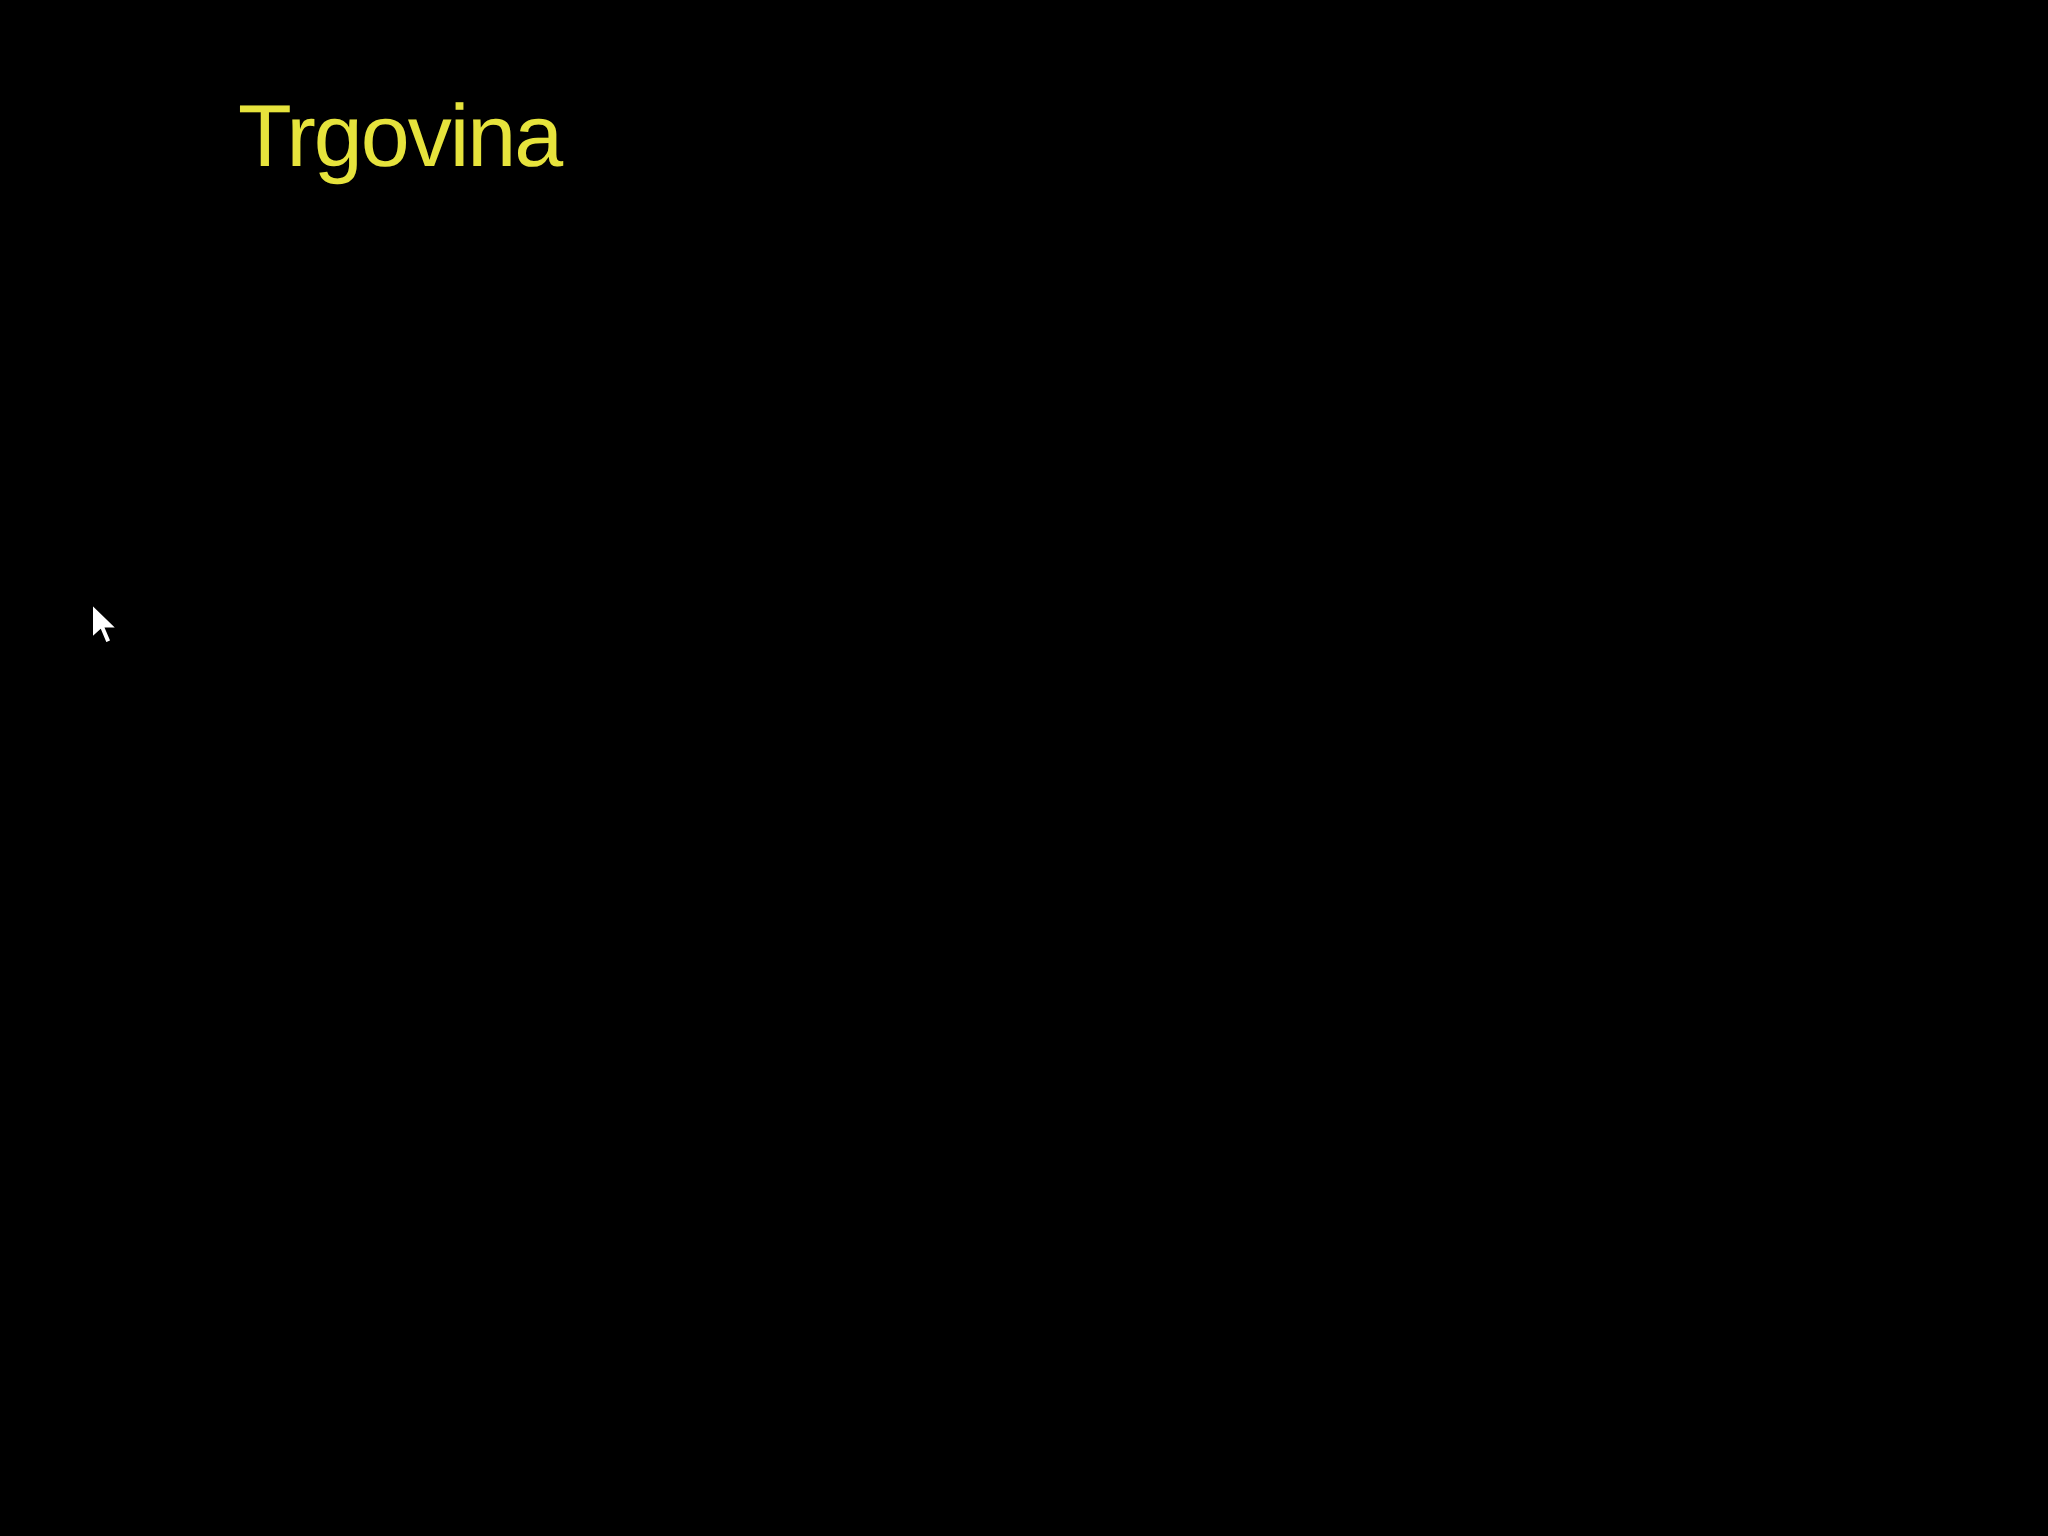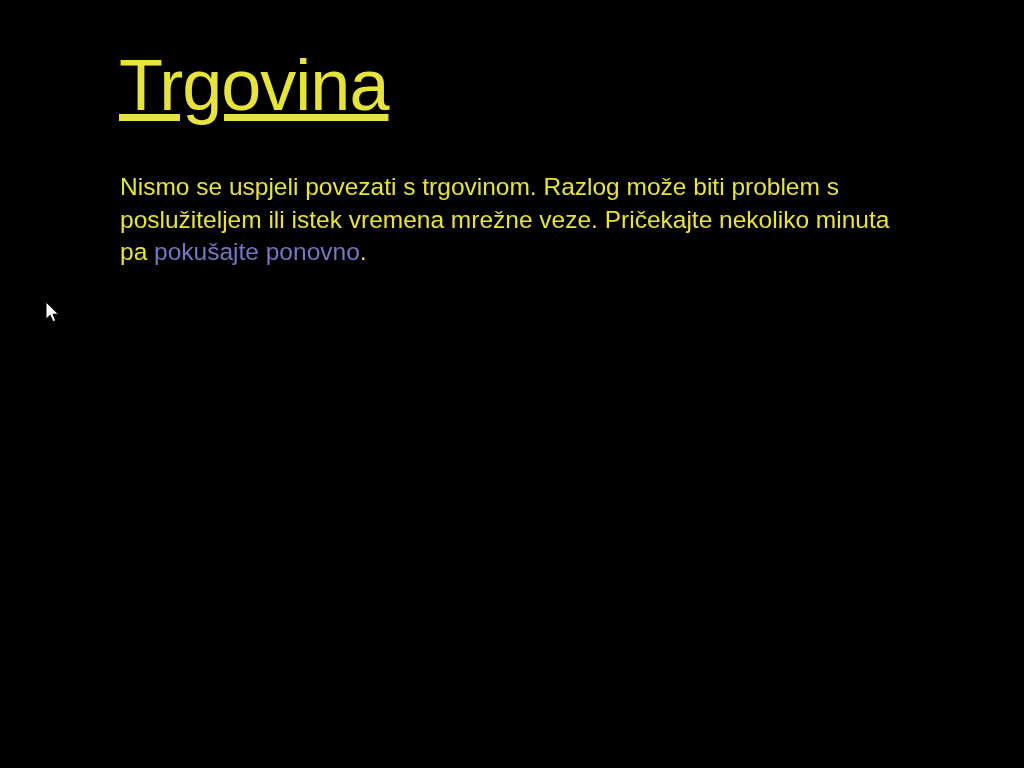--- a/index.html
+++ b/index.html
@@ -15,26 +15,25 @@
     position: relative;
     width: 1024px;
     height: 768px;
     background: var(--bg-color, #000000);
   }
   .title {
     position: absolute;
     left: 119px;
     top: 44px;
     margin: 0;
-    font-size: 72px;
+    font-size: 44px;
     font-weight: 300;
     letter-spacing: -1px;
     color: var(--text-color, #E6E33C);
     font-family: "Liberation Sans", "DejaVu Sans", sans-serif;
-    text-decoration: underline;
   }
   .message {
     position: absolute;
     left: 120px;
     top: 171px;
     width: 840px;
     margin: 0;
     font-size: 24.5px;
     line-height: 32.5px;
     font-weight: 400;
@@ -54,19 +53,18 @@
     pointer-events: none;
   }
 </style>
 </head>
 <body>
 
 <div class="screen">
 
   <h1 class="title">Trgovina</h1>
 
-  <p class="message"><span>Nismo se uspjeli povezati s trgovinom. Razlog može biti problem s</span><br><span>poslužiteljem ili istek vremena mrežne veze. Pričekajte nekoliko minuta</span><br><span>pa </span><a class="retry-link">pokušajte ponovno</a><span>.</span></p>
 
   <svg class="cursor" viewBox="0 0 15 24">
     <polygon points="1,1 1,18 5.2,14.2 7.9,20.7 10.7,19.5 8,13.2 13.5,13.2" fill="#ffffff" stroke="#000000" stroke-width="1"></polygon>
   </svg>
 
 </div>
 
 </body></html>

